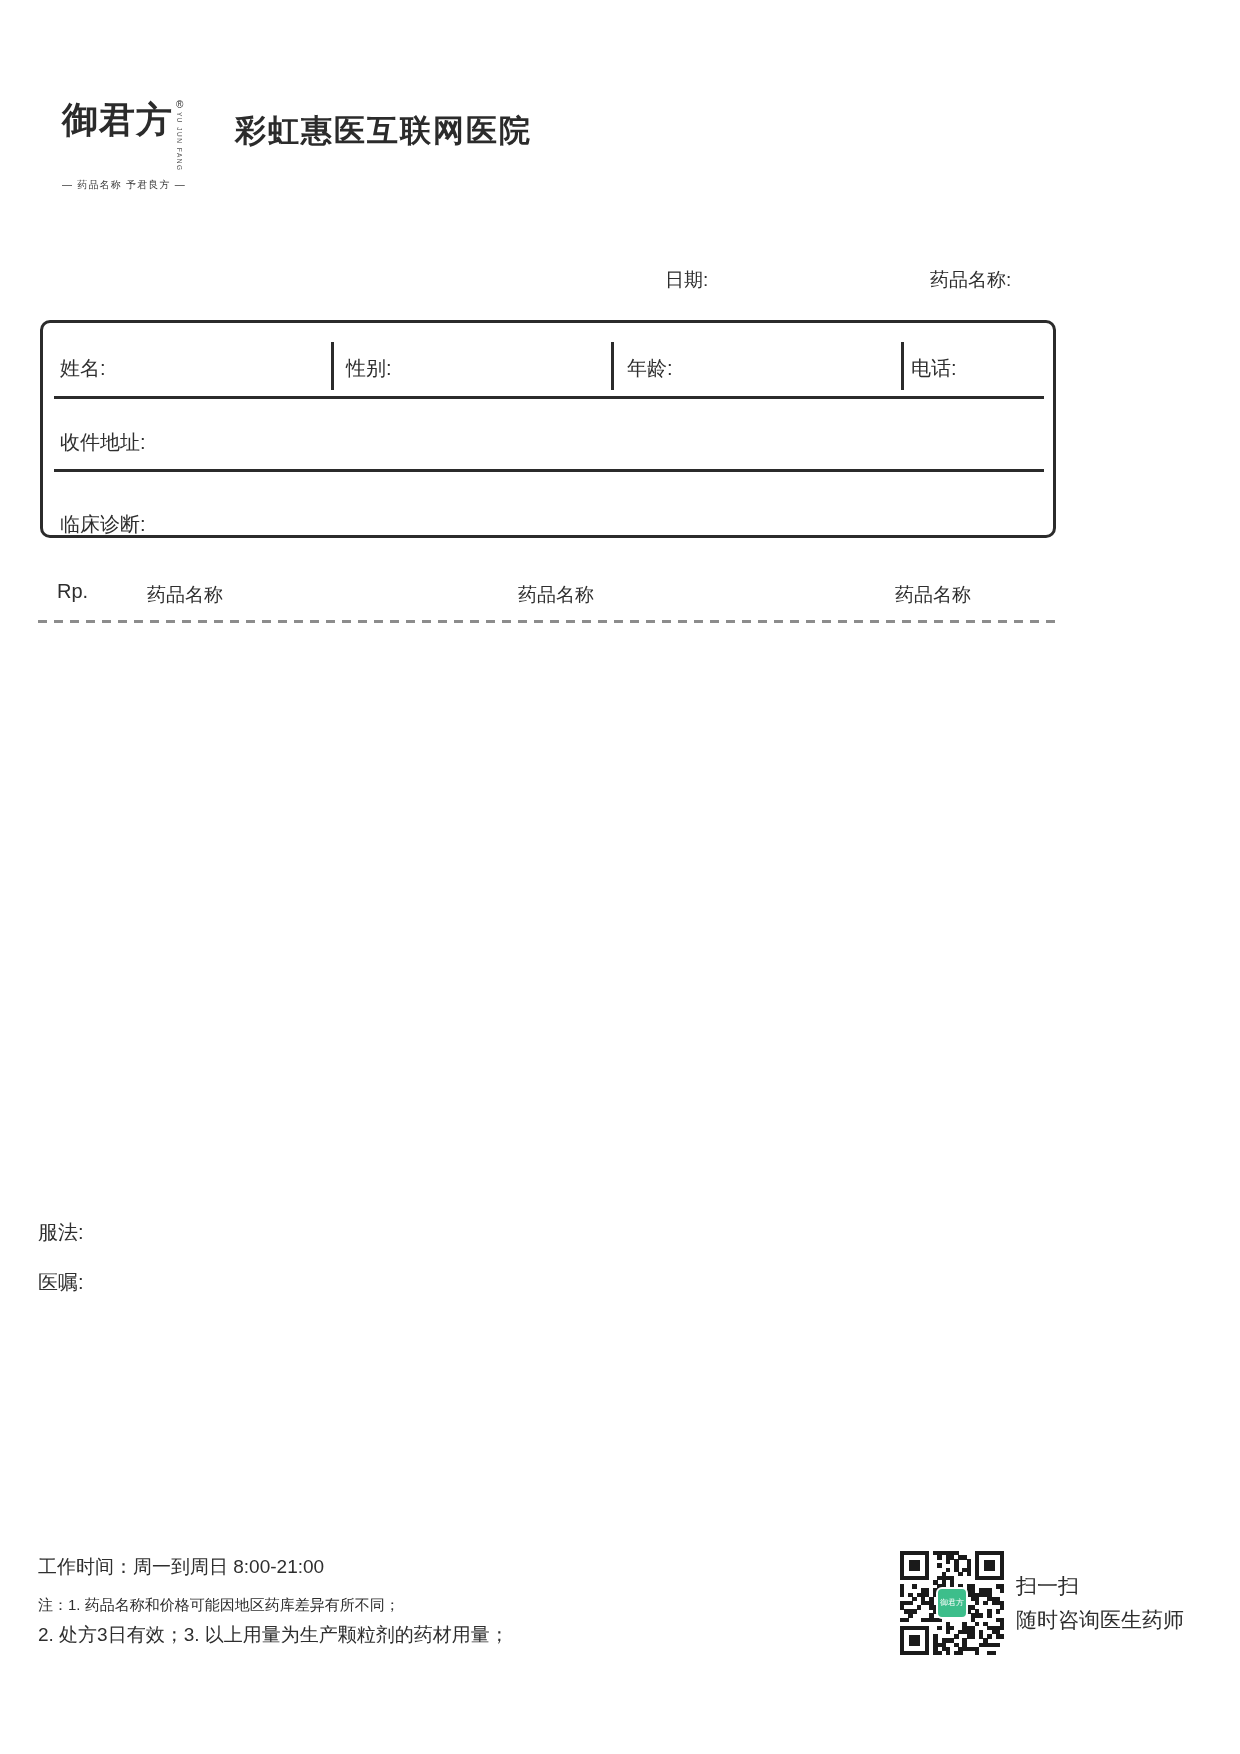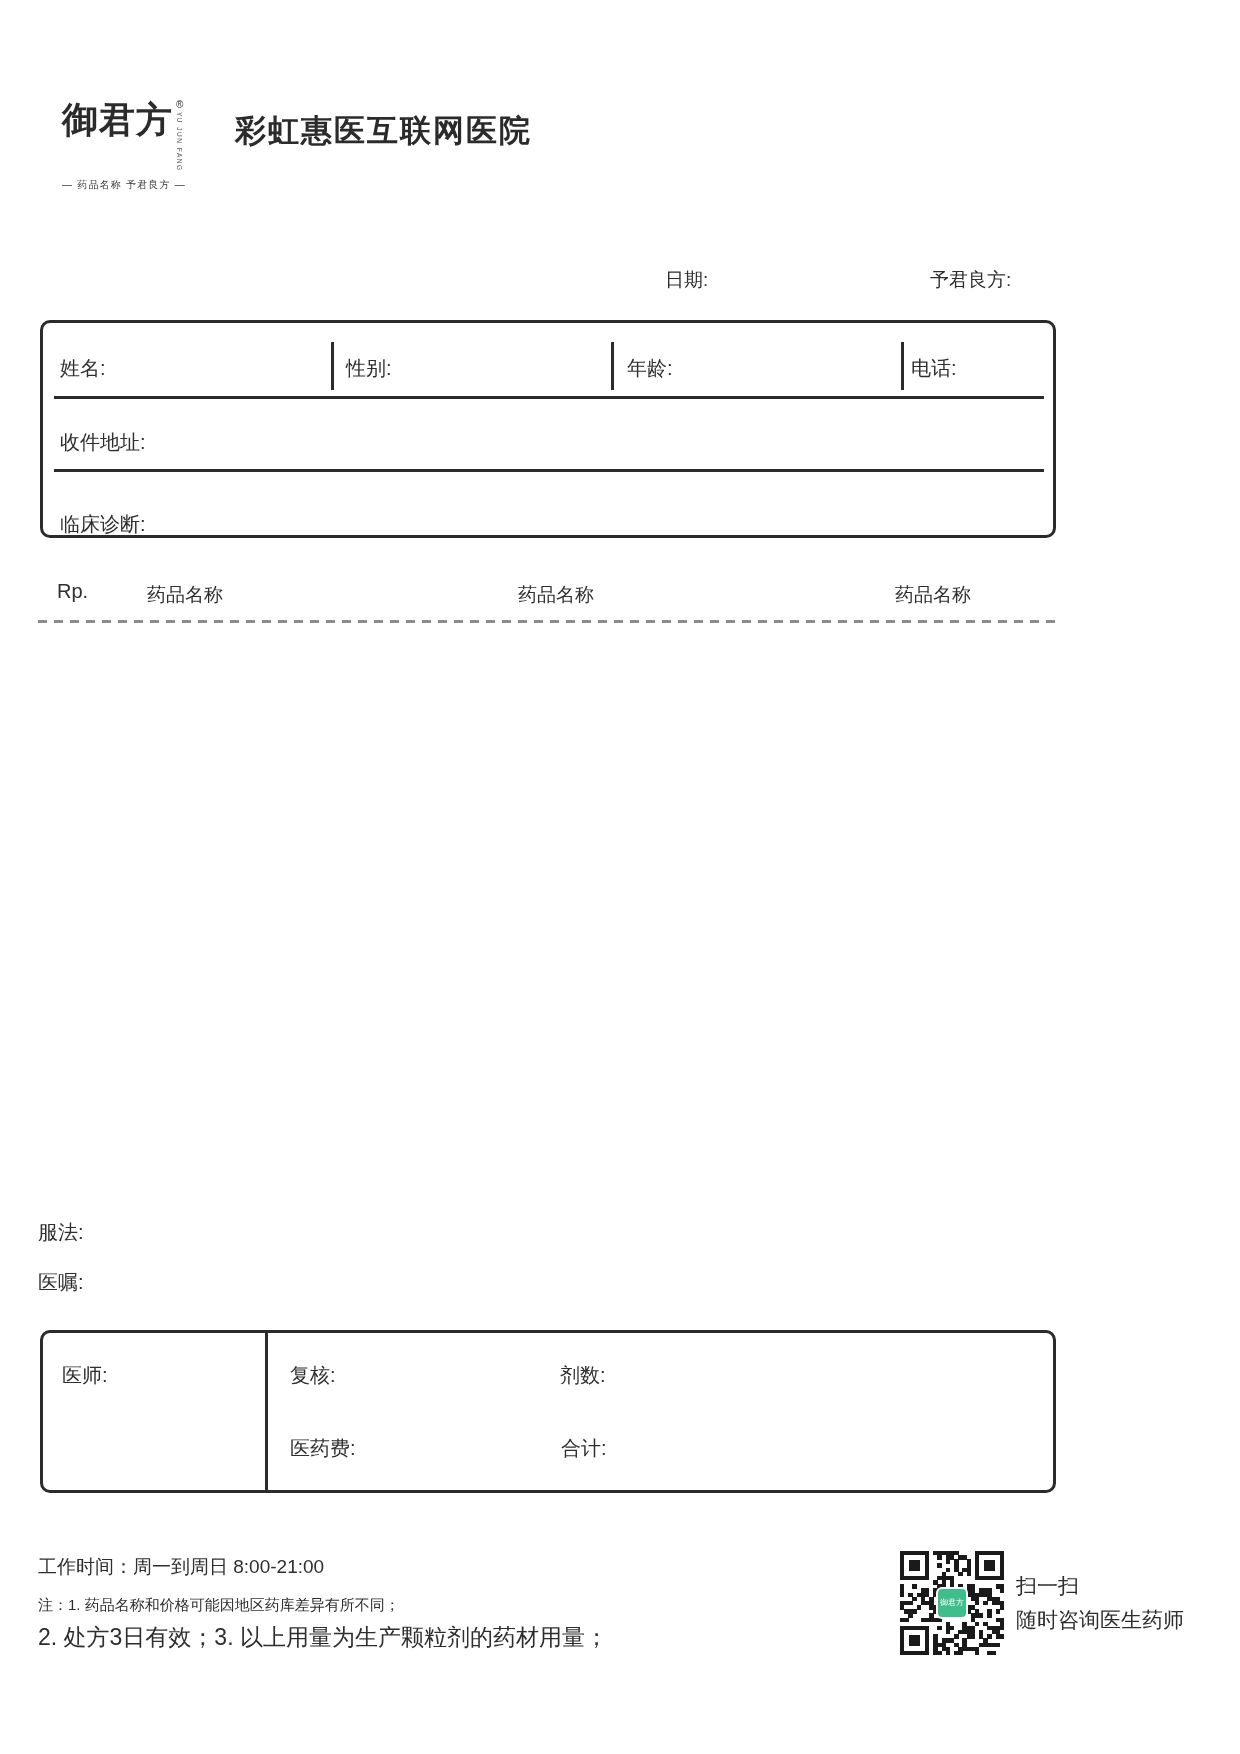--- a/index.html
+++ b/index.html
@@ -61,21 +61,21 @@
   .vdiv-full{position:absolute;left:222px;top:0;bottom:0;width:2.5px;background:var(--ink)}
   .sign-box .phys{left:19px;top:29px}
   .sign-box .review{left:247px;top:29px}
   .sign-box .doses{left:517px;top:29px}
   .sign-box .fee{left:247px;top:102px}
   .sign-box .total{left:518px;top:102px}
 
   
   .hours{left:38px;top:1554px;font-size:19px}
   .n1{left:38px;top:1596px;font-size:15px}
-  .n2{left:38px;top:1622px;font-size:23px}
+  .n2{left:38px;top:1622px;font-size:19px}
 
   
   .qr{left:900px;top:1551px;width:104px;height:104px;background:#fff}
   .modules{position:absolute;inset:0}
   .finder{position:absolute;width:29px;height:29px;border:4px solid #1a1a1a;background:#fff}
   .finder::after{content:"";position:absolute;inset:5px;background:#1a1a1a}
   .f-tl{left:0;top:0}.f-tr{right:0;top:0}.f-bl{left:0;bottom:0}
   .qr-logo{position:absolute;left:36px;top:36px;width:32px;height:32px;background:var(--qr-green);
            border:2px solid #fff;border-radius:6px;display:flex;align-items:center;justify-content:center}
   .qr-logo span{color:#fff;font-size:8px;line-height:1;white-space:nowrap}
@@ -93,21 +93,21 @@
       <span class="logo-side">
         <span class="reg">®</span>
         <span class="vert">YU JUN FANG</span>
       </span>
     </div>
     <div class="tagline">— 药品名称 予君良方 —</div>
   </div>
   <h1 class="hospital">彩虹惠医互联网医院</h1>
 
   <div class="date-label">日期:</div>
-  <div class="rxno-label">予君良方:</div>
+  <div class="rxno-label">药品名称:</div>
 
   <div class="patient-box">
     <span class="lbl name">姓名:</span>
     <span class="vdiv v1"></span>
     <span class="lbl sex">性别:</span>
     <span class="vdiv v2"></span>
     <span class="lbl age">年龄:</span>
     <span class="vdiv v3"></span>
     <span class="lbl phone">电话:</span>
     <span class="hline h1"></span>
@@ -118,28 +118,20 @@
 
   <div class="rp">Rp.</div>
   <div class="drug-col c1">药品名称</div>
   <div class="drug-col c2">药品名称</div>
   <div class="drug-col c3">药品名称</div>
   <div class="dash"></div>
 
   <div class="usage">服法:</div>
   <div class="advice">医嘱:</div>
 
-  <div class="sign-box">
-    <span class="lbl phys">医师:</span>
-    <span class="vdiv-full"></span>
-    <span class="lbl review">复核:</span>
-    <span class="lbl doses">剂数:</span>
-    <span class="lbl fee">医药费:</span>
-    <span class="lbl total">合计:</span>
-  </div>
 
   <div class="hours">工作时间：周一到周日 8:00-21:00</div>
   <div class="n1">注：1. 药品名称和价格可能因地区药库差异有所不同；</div>
   <div class="n2">2. 处方3日有效；3. 以上用量为生产颗粒剂的药材用量；</div>
 
   <div class="qr">
     <div class="modules">
         <i style="position:absolute;left:33.28px;top:0.00px;width:4.46px;height:4.46px;background:#1a1a1a"></i>
         <i style="position:absolute;left:37.44px;top:0.00px;width:4.46px;height:4.46px;background:#1a1a1a"></i>
         <i style="position:absolute;left:41.60px;top:0.00px;width:4.46px;height:4.46px;background:#1a1a1a"></i>

